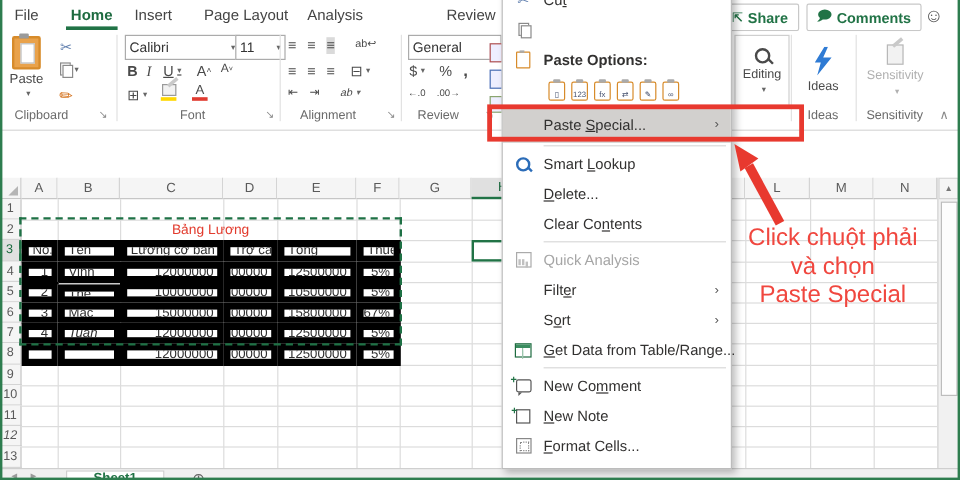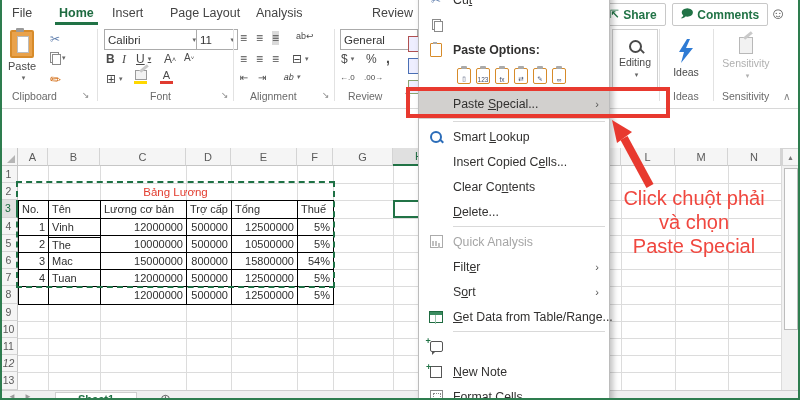--- a/index.html
+++ b/index.html
@@ -51,21 +51,21 @@
           font-size:11px;color:#5a5a5a;display:flex;align-items:center;justify-content:center;box-sizing:border-box;}
   .colhdr.sel{background:#e0e0e0;border-bottom:2px solid #217346;color:#1c6b40;}
   .rowhdr{position:absolute;left:0;width:18px;background:#f5f5f5;border-bottom:1px solid #d4d4d4;border-right:1px solid #c6c6c6;
           font-size:10.5px;color:#5a5a5a;display:flex;align-items:center;justify-content:center;box-sizing:border-box;}
   .rowhdr.sel{background:#e0e0e0;border-right:2px solid #217346;color:#1c6b40;}
   .corner{position:absolute;left:0;top:0;width:18px;height:18px;background:#f5f5f5;border-right:1px solid #c6c6c6;border-bottom:1px solid #c6c6c6;box-sizing:border-box;}
   .corner:after{content:"";position:absolute;right:2px;bottom:2px;border-left:8px solid transparent;border-bottom:8px solid #b5b5b5;}
   .gl-v{position:absolute;width:1px;background:#dcdcdc;}
   .gl-h{position:absolute;height:1px;background:#dcdcdc;}
   .cell{position:absolute;font-size:11px;color:#2f2f2f;display:flex;align-items:center;box-sizing:border-box;
-        border:1px solid #000000;background:#fff;white-space:nowrap;overflow:hidden;}
+        border:6px solid #000000;background:#fff;white-space:nowrap;overflow:hidden;}
   .cell.al-right{justify-content:flex-end;padding-right:3px;}
   .cell.al-left{justify-content:flex-start;padding-left:3px;}
   .titlecell{position:absolute;font-size:11.5px;color:#e23c2e;display:flex;align-items:center;justify-content:center;}
   .ants{position:absolute;border:2px dashed #1e7145;box-sizing:border-box;z-index:3;pointer-events:none;}
   .selcell{position:absolute;border:2px solid #217346;background:#fff;box-sizing:border-box;z-index:2;}
   .vscroll{position:absolute;left:781px;top:0;width:17px;height:242px;background:#f1f1f1;border-left:1px solid #d4d4d4;box-sizing:border-box;}
   .vs-up{position:absolute;left:0;top:0;width:17px;height:18px;background:#f5f5f5;border:1px solid #d4d4d4;box-sizing:border-box;
          font-size:7px;color:#777;display:flex;align-items:center;justify-content:center;}
   .vs-thumb{position:absolute;left:2px;top:20px;width:12px;height:160px;background:#fdfdfd;border:1px solid #bdbdbd;}
   .annot{position:absolute;left:604px;top:186px;width:180px;text-align:center;z-index:5;
@@ -319,23 +319,23 @@
       <div class="cell al-left" style="left: 48px; top: 89px; width: 53px; height: 16px;">The</div>
       <div class="cell al-right" style="left: 100px; top: 86.8px; width: 87px; height: 18.2px;">10000000</div>
       <div class="cell al-right" style="left: 186px; top: 86.8px; width: 46px; height: 18.2px;">500000</div>
       <div class="cell al-right" style="left: 231px; top: 86.8px; width: 67px; height: 18.2px;">10500000</div>
       <div class="cell al-right" style="left: 297px; top: 86.8px; width: 37px; height: 18.2px;">5%</div>
       <div class="cell al-right" style="left: 18px; top: 104px; width: 31px; height: 18.2px;">3</div>
       <div class="cell al-left" style="left: 48px; top: 104px; width: 53px; height: 18.2px;">Mac</div>
       <div class="cell al-right" style="left: 100px; top: 104px; width: 87px; height: 18.2px;">15000000</div>
       <div class="cell al-right" style="left: 186px; top: 104px; width: 46px; height: 18.2px;">800000</div>
       <div class="cell al-right" style="left: 231px; top: 104px; width: 67px; height: 18.2px;">15800000</div>
-      <div class="cell al-right" style="left: 297px; top: 104px; width: 37px; height: 18.2px;">54%</div>
+      <div class="cell al-right" style="left: 297px; top: 104px; width: 37px; height: 18.2px;">67%</div>
       <div class="cell al-right" style="left: 18px; top: 121.2px; width: 31px; height: 18.2px;">4</div>
-      <div class="cell al-left" style="left: 48px; top: 121.2px; width: 53px; height: 18.2px;">Tuan</div>
+      <div class="cell al-left" style="left: 48px; top: 121.2px; width: 53px; height: 18.2px; font-style: italic;">Tuan</div>
       <div class="cell al-right" style="left: 100px; top: 121.2px; width: 87px; height: 18.2px;">12000000</div>
       <div class="cell al-right" style="left: 186px; top: 121.2px; width: 46px; height: 18.2px;">500000</div>
       <div class="cell al-right" style="left: 231px; top: 121.2px; width: 67px; height: 18.2px;">12500000</div>
       <div class="cell al-right" style="left: 297px; top: 121.2px; width: 37px; height: 18.2px;">5%</div>
       <div class="cell al-right" style="left: 18px; top: 138.4px; width: 31px; height: 18.2px;"></div>
       <div class="cell al-left" style="left: 48px; top: 138.4px; width: 53px; height: 18.2px;"></div>
       <div class="cell al-right" style="left: 100px; top: 138.4px; width: 87px; height: 18.2px;">12000000</div>
       <div class="cell al-right" style="left: 186px; top: 138.4px; width: 46px; height: 18.2px;">500000</div>
       <div class="cell al-right" style="left: 231px; top: 138.4px; width: 67px; height: 18.2px;">12500000</div>
       <div class="cell al-right" style="left: 297px; top: 138.4px; width: 37px; height: 18.2px;">5%</div>
@@ -390,29 +390,25 @@
       </div>
       <div class="msep"></div>
       <div class="mi">
         <div class="gut">
           <span class="ic-look"></span>
         </div>
         <span class="lbl">Smart <u>L</u>ookup</span>
       </div>
       <div class="mi">
         <div class="gut"></div>
-        <span class="lbl">Insert Copied C<u>e</u>lls...</span>
+        <span class="lbl"><u>D</u>elete...</span>
       </div>
       <div class="mi">
         <div class="gut"></div>
         <span class="lbl">Clear Co<u>n</u>tents</span>
-      </div>
-      <div class="mi">
-        <div class="gut"></div>
-        <span class="lbl"><u>D</u>elete...</span>
       </div>
       <div class="msep"></div>
       <div class="mi dis">
         <div class="gut">
           <span class="ic-qa"></span>
         </div>
         <span class="lbl">Quick Analysis</span>
       </div>
       <div class="mi">
         <div class="gut"></div>
@@ -428,20 +424,21 @@
         <div class="gut">
           <span class="ic-tbl"></span>
         </div>
         <span class="lbl"><u>G</u>et Data from Table/Range...</span>
       </div>
       <div class="msep"></div>
       <div class="mi">
         <div class="gut">
           <span class="ic-cmt"></span>
         </div>
+        <span class="lbl">New Co<u>m</u>ment</span>
       </div>
       <div class="mi">
         <div class="gut">
           <span class="ic-note"></span>
         </div>
         <span class="lbl"><u>N</u>ew Note</span>
       </div>
       <div class="mi">
         <div class="gut">
           <span class="ic-fmt"></span>

